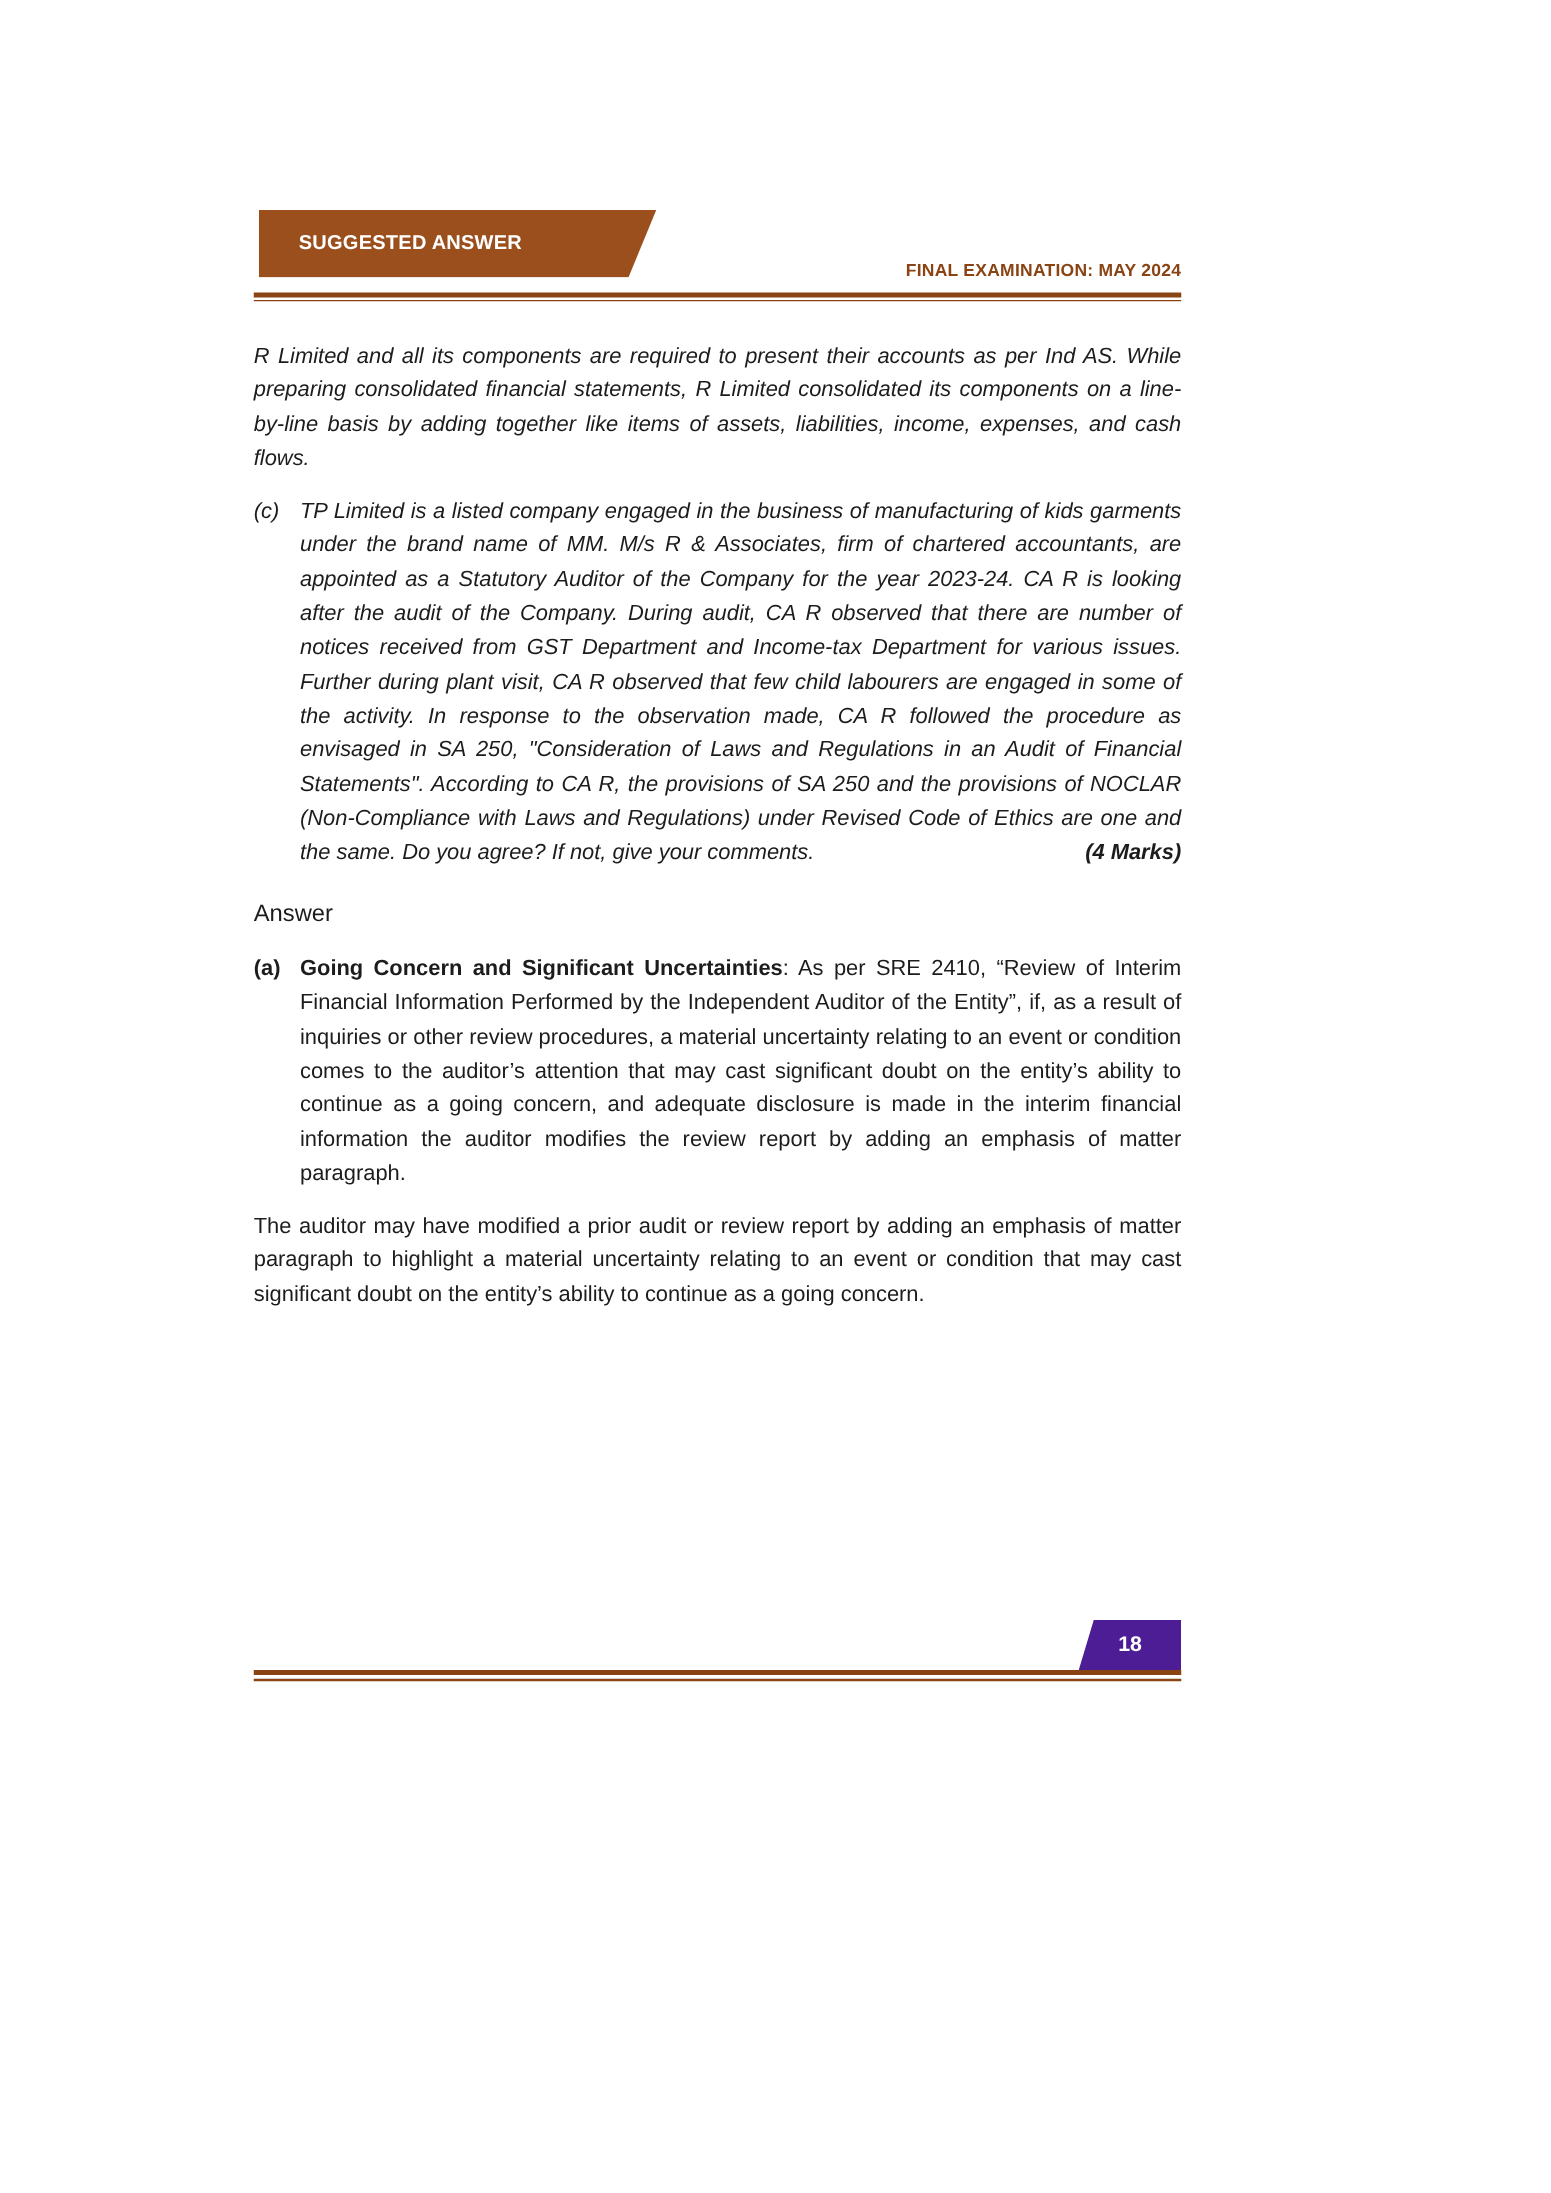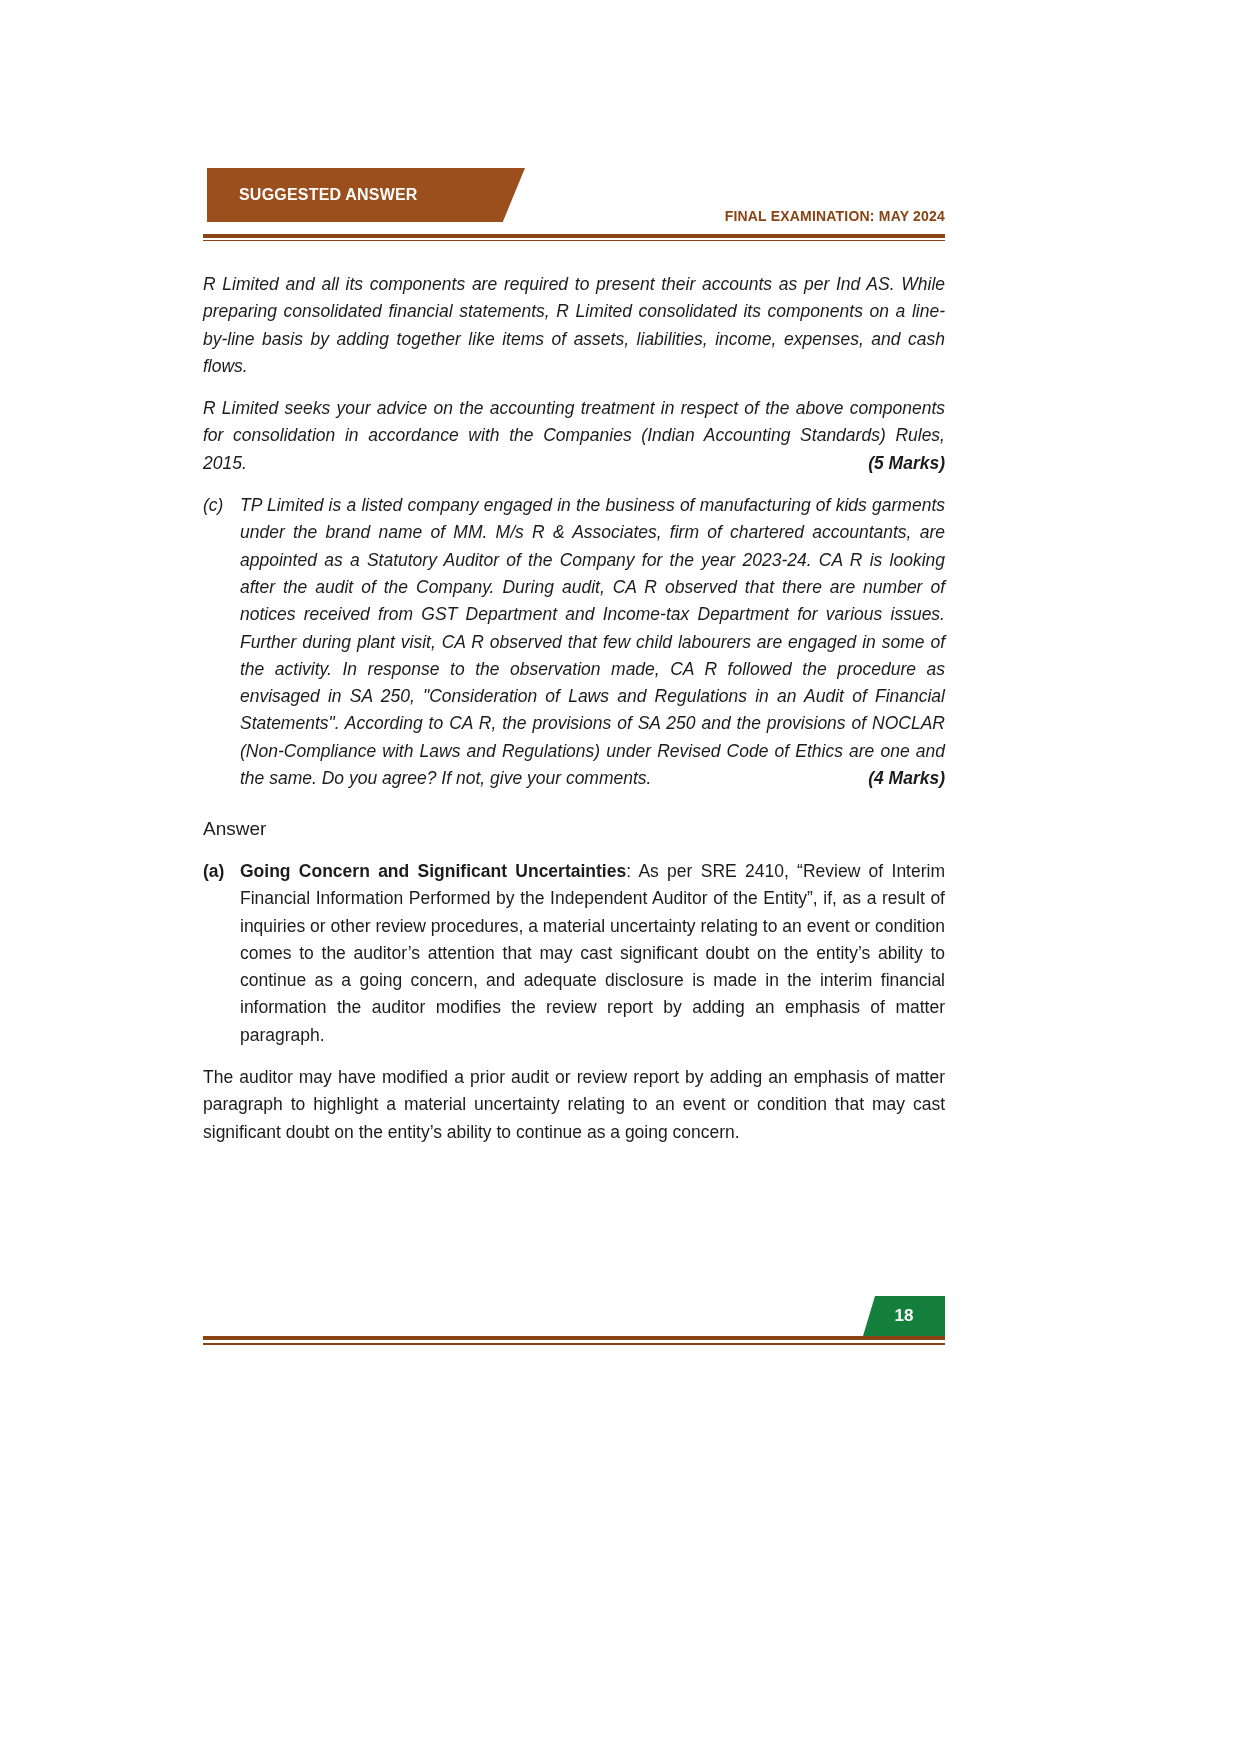--- a/index.html
+++ b/index.html
@@ -92,21 +92,21 @@
     position: absolute;
     left: 203px;
     top: 1296px;
     width: 742px;
   }
   .page-number-box {
     width: 82px;
     height: 40px;
     margin-left: auto;
     margin-right: 0;
-    background: #15803d;
+    background: #4c1d95;
     clip-path: polygon(12px 0, 100% 0, 100% 100%, 0 100%);
     display: flex;
     align-items: center;
     justify-content: center;
     color: #ffffff;
     font-weight: bold;
     font-size: 17px;
   }
   .footer-rule {
     border-top: 4px solid #8a4414;
@@ -127,24 +127,20 @@
   </div>
 
   <div class="double-rule"></div>
 
   <div class="body-text">
 
     <p class="para q indented">
       <span>R Limited and all its components are required to present their accounts as per Ind AS. While preparing consolidated financial statements, R Limited consolidated its components on a line-by-line basis by adding together like items of assets, liabilities, income, expenses, and cash flows.</span>
     </p>
 
-    <p class="para q indented">
-      <span>R Limited seeks your advice on the accounting treatment in respect of the above components for consolidation in accordance with the Companies (Indian Accounting Standards) Rules, 2015.</span>
-      <span class="marks">(5 Marks)</span>
-    </p>
 
     <p class="para q hang">
       <span class="item-label">(c)</span>
       <span>TP Limited is a listed company engaged in the business of manufacturing of kids garments under the brand name of MM. M/s R &amp; Associates, firm of chartered accountants, are appointed as a Statutory Auditor of the Company for the year 2023-24. CA R is looking after the audit of the Company. During audit, CA R observed that there are number of notices received from GST Department and Income-tax Department for various issues. Further during plant visit, CA R observed that few child labourers are engaged in some of the activity. In response to the observation made, CA R followed the procedure as envisaged in SA 250, "Consideration of Laws and Regulations in an Audit of Financial Statements". According to CA R, the provisions of SA 250 and the provisions of NOCLAR (Non-Compliance with Laws and Regulations) under Revised Code of Ethics are one and the same. Do you agree? If not, give your comments.</span>
       <span class="marks">(4 Marks)</span>
     </p>
 
     <div class="answer-heading">Answer</div>
 
     <p class="para hang">

